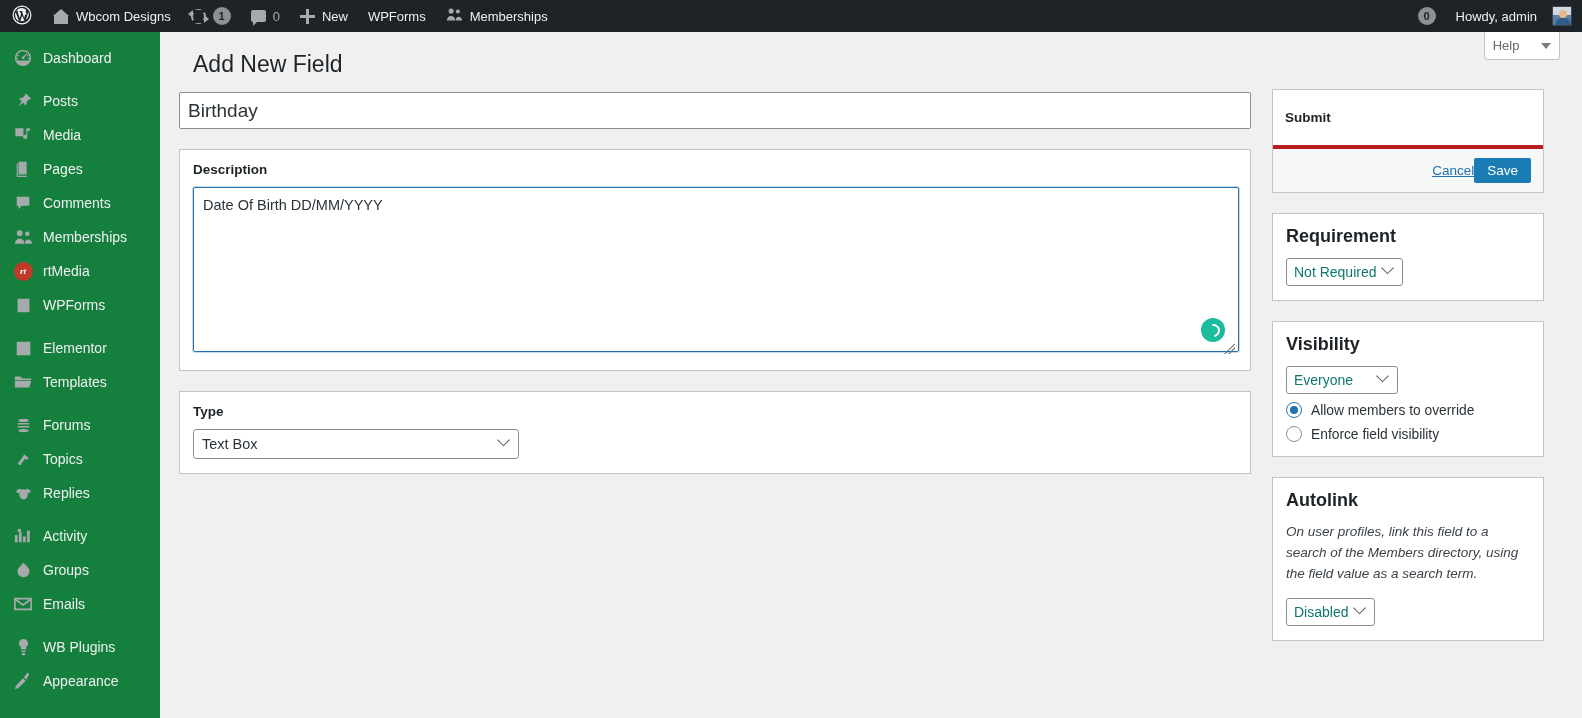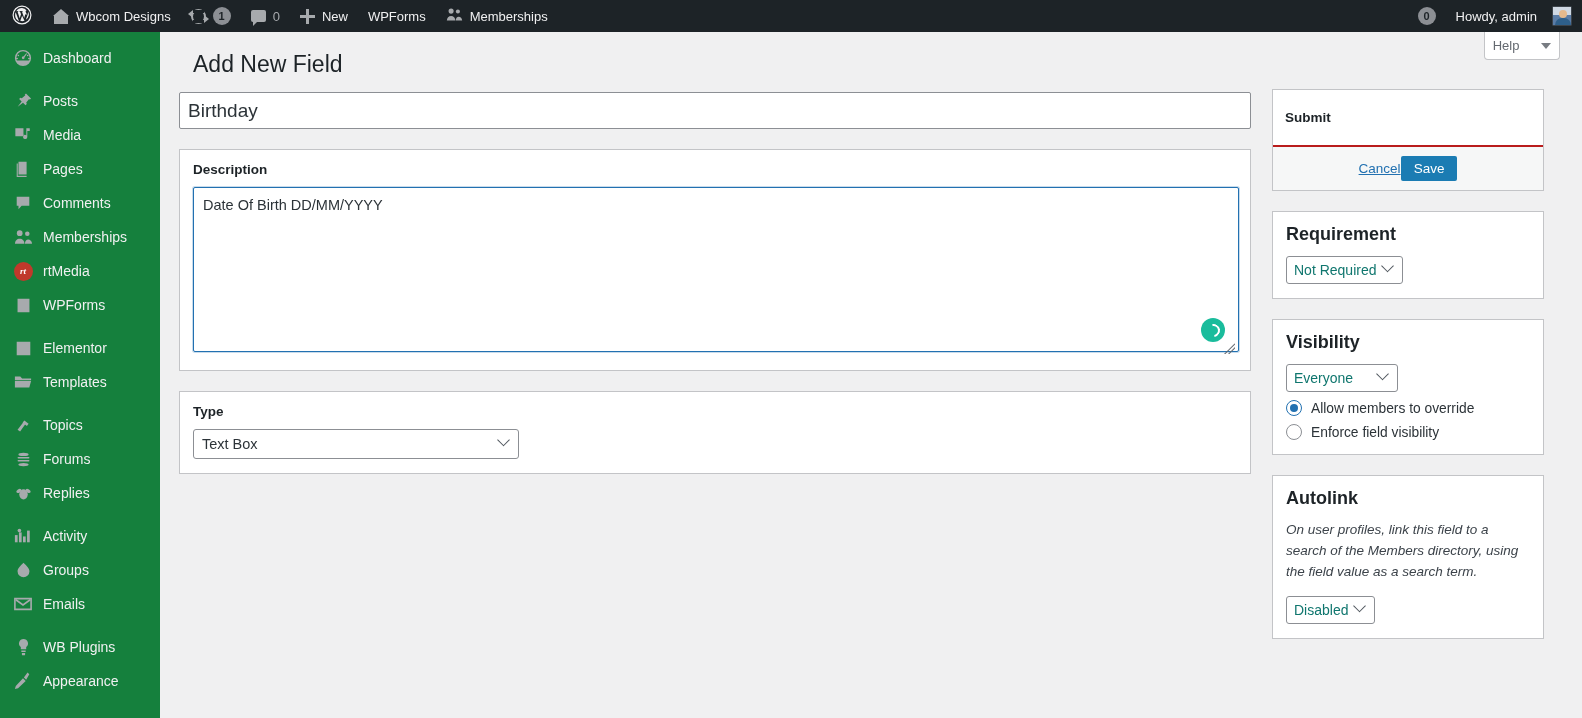--- a/index.html
+++ b/index.html
@@ -229,24 +229,24 @@
   
   .side-box {
     background:#fff; border:1px solid #c3c4c7;
     margin-bottom: 20px;
   }
   .side-head {
     padding: 20px 12px;
     font-size: 13.5px; font-weight: bold; color:#1d2327;
   }
   .side-foot {
-    border-top: 2px solid #b91c1c;
+    border-top: 4px solid #b91c1c;
     background:#f6f7f7;
     padding: 9px 12px;
-    display:flex; align-items:center; justify-content: center;
+    display:flex; align-items:center; justify-content: flex-end;
   }
   .cancel-link {
     font-size: 13.5px; color:#2271b1; text-decoration: underline;
   }
   .save-btn {
     background:#1b7cb3; color:#fff;
     border: none; border-radius: 2px;
     font-size: 13.5px; font-weight: 400;
     padding: 5px 13px;
     font-family:"Liberation Sans", sans-serif;
@@ -445,36 +445,36 @@
         </svg>
     </span>
     <span class="mi-label">Templates</span>
   </div>
 
   <div class="menu-sep"></div>
 
   <div class="menu-item">
     <span class="mi-icon">
       <svg width="17" height="17" viewBox="0 0 20 20">
-          <path d="M3 15l7-9 2.5 2L6 17zM11 4l5 4-2 2.5-5-4z"></path>
-        </svg>
-    </span>
-    <span class="mi-label">Topics</span>
-  </div>
-
-  <div class="menu-item">
-    <span class="mi-icon">
-      <svg width="17" height="17" viewBox="0 0 20 20">
           <ellipse cx="10" cy="4" rx="6" ry="2"></ellipse>
           <rect x="3" y="7" width="14" height="1.8" rx=".9"></rect>
           <rect x="3" y="10.6" width="14" height="1.8" rx=".9"></rect>
           <ellipse cx="10" cy="16" rx="6" ry="2"></ellipse>
         </svg>
     </span>
     <span class="mi-label">Forums</span>
+  </div>
+
+  <div class="menu-item">
+    <span class="mi-icon">
+      <svg width="17" height="17" viewBox="0 0 20 20">
+          <path d="M3 15l7-9 2.5 2L6 17zM11 4l5 4-2 2.5-5-4z"></path>
+        </svg>
+    </span>
+    <span class="mi-label">Topics</span>
   </div>
 
   <div class="menu-item">
     <span class="mi-icon">
       <svg width="17" height="17" viewBox="0 0 20 20">
           <ellipse cx="10" cy="11" rx="5" ry="6"></ellipse>
           <ellipse cx="4.5" cy="7" rx="3.2" ry="2" transform="rotate(-30 4.5 7)"></ellipse>
           <ellipse cx="15.5" cy="7" rx="3.2" ry="2" transform="rotate(30 15.5 7)"></ellipse>
         </svg>
     </span>

